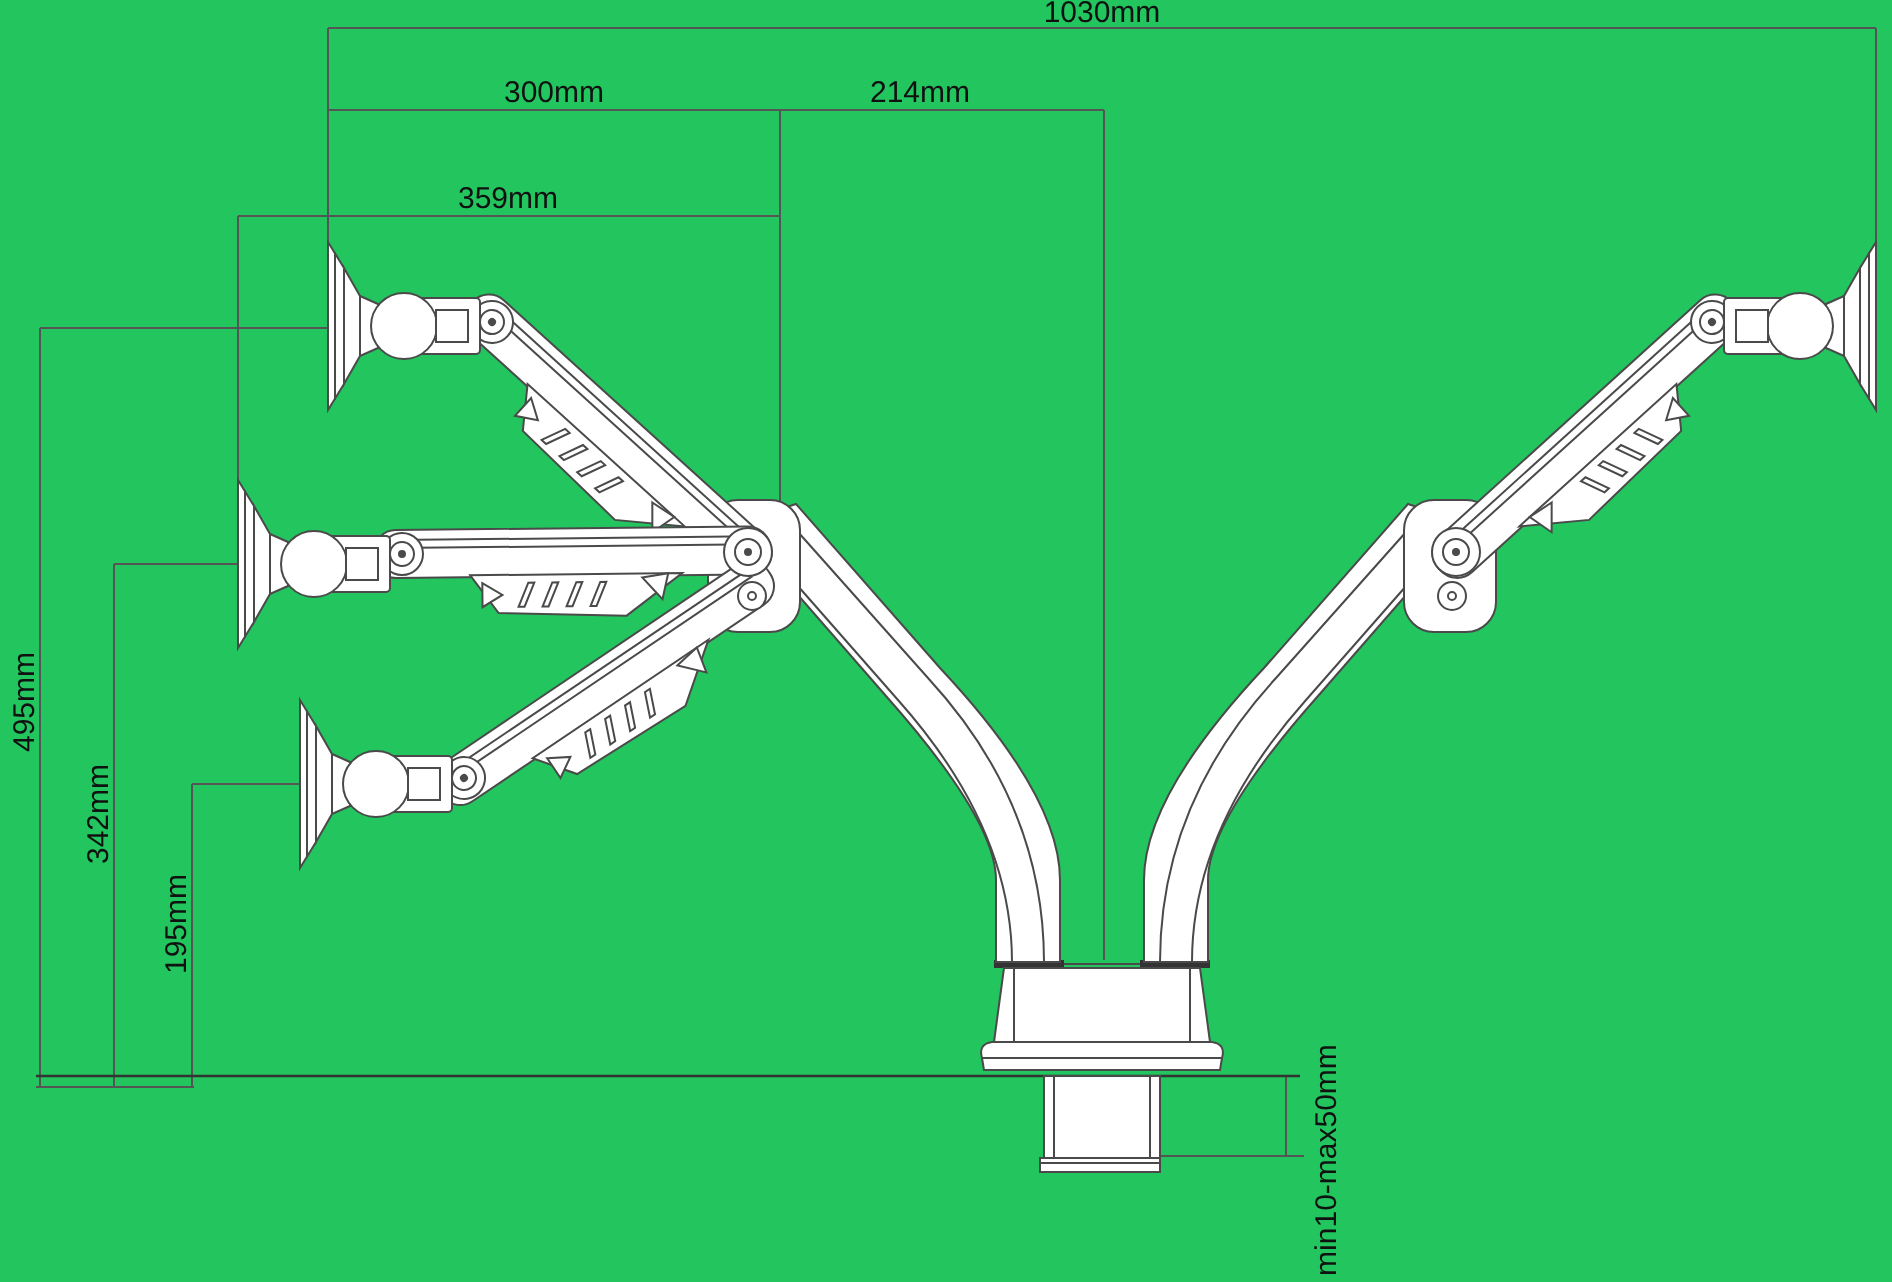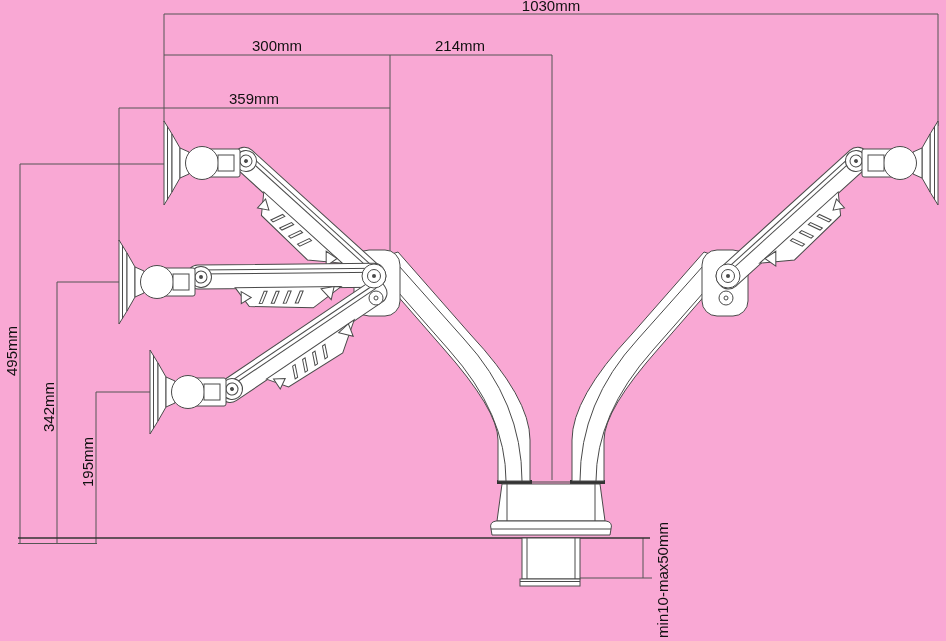--- a/index.html
+++ b/index.html
@@ -1,19 +1,19 @@
 <!DOCTYPE html>
 <html><head>
 <meta charset="utf-8">
 <style>
   html,body{margin:0;padding:0;background:#fff;}
   .canvas{
     position:relative;
     width:946px;height:641px;
-    background:#f9a8d4;
+    background:#22c55e;
     font-family:"Liberation Sans",sans-serif;
     overflow:hidden;
   }
   svg text{
     font-family:"Liberation Sans",sans-serif;
     font-size:15px;
     fill:#111;
   }
 </style>
 </head>

